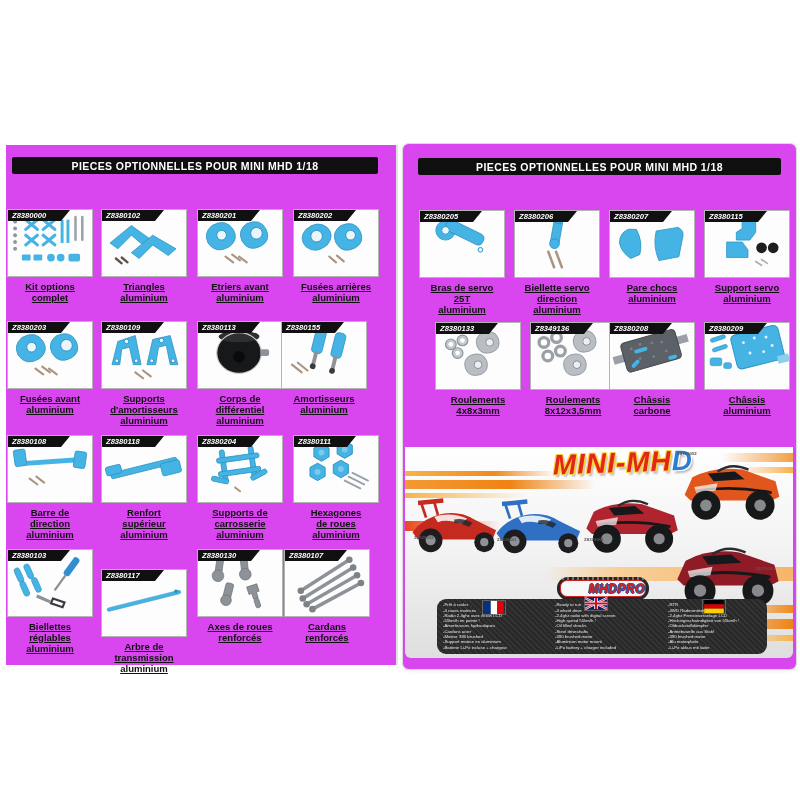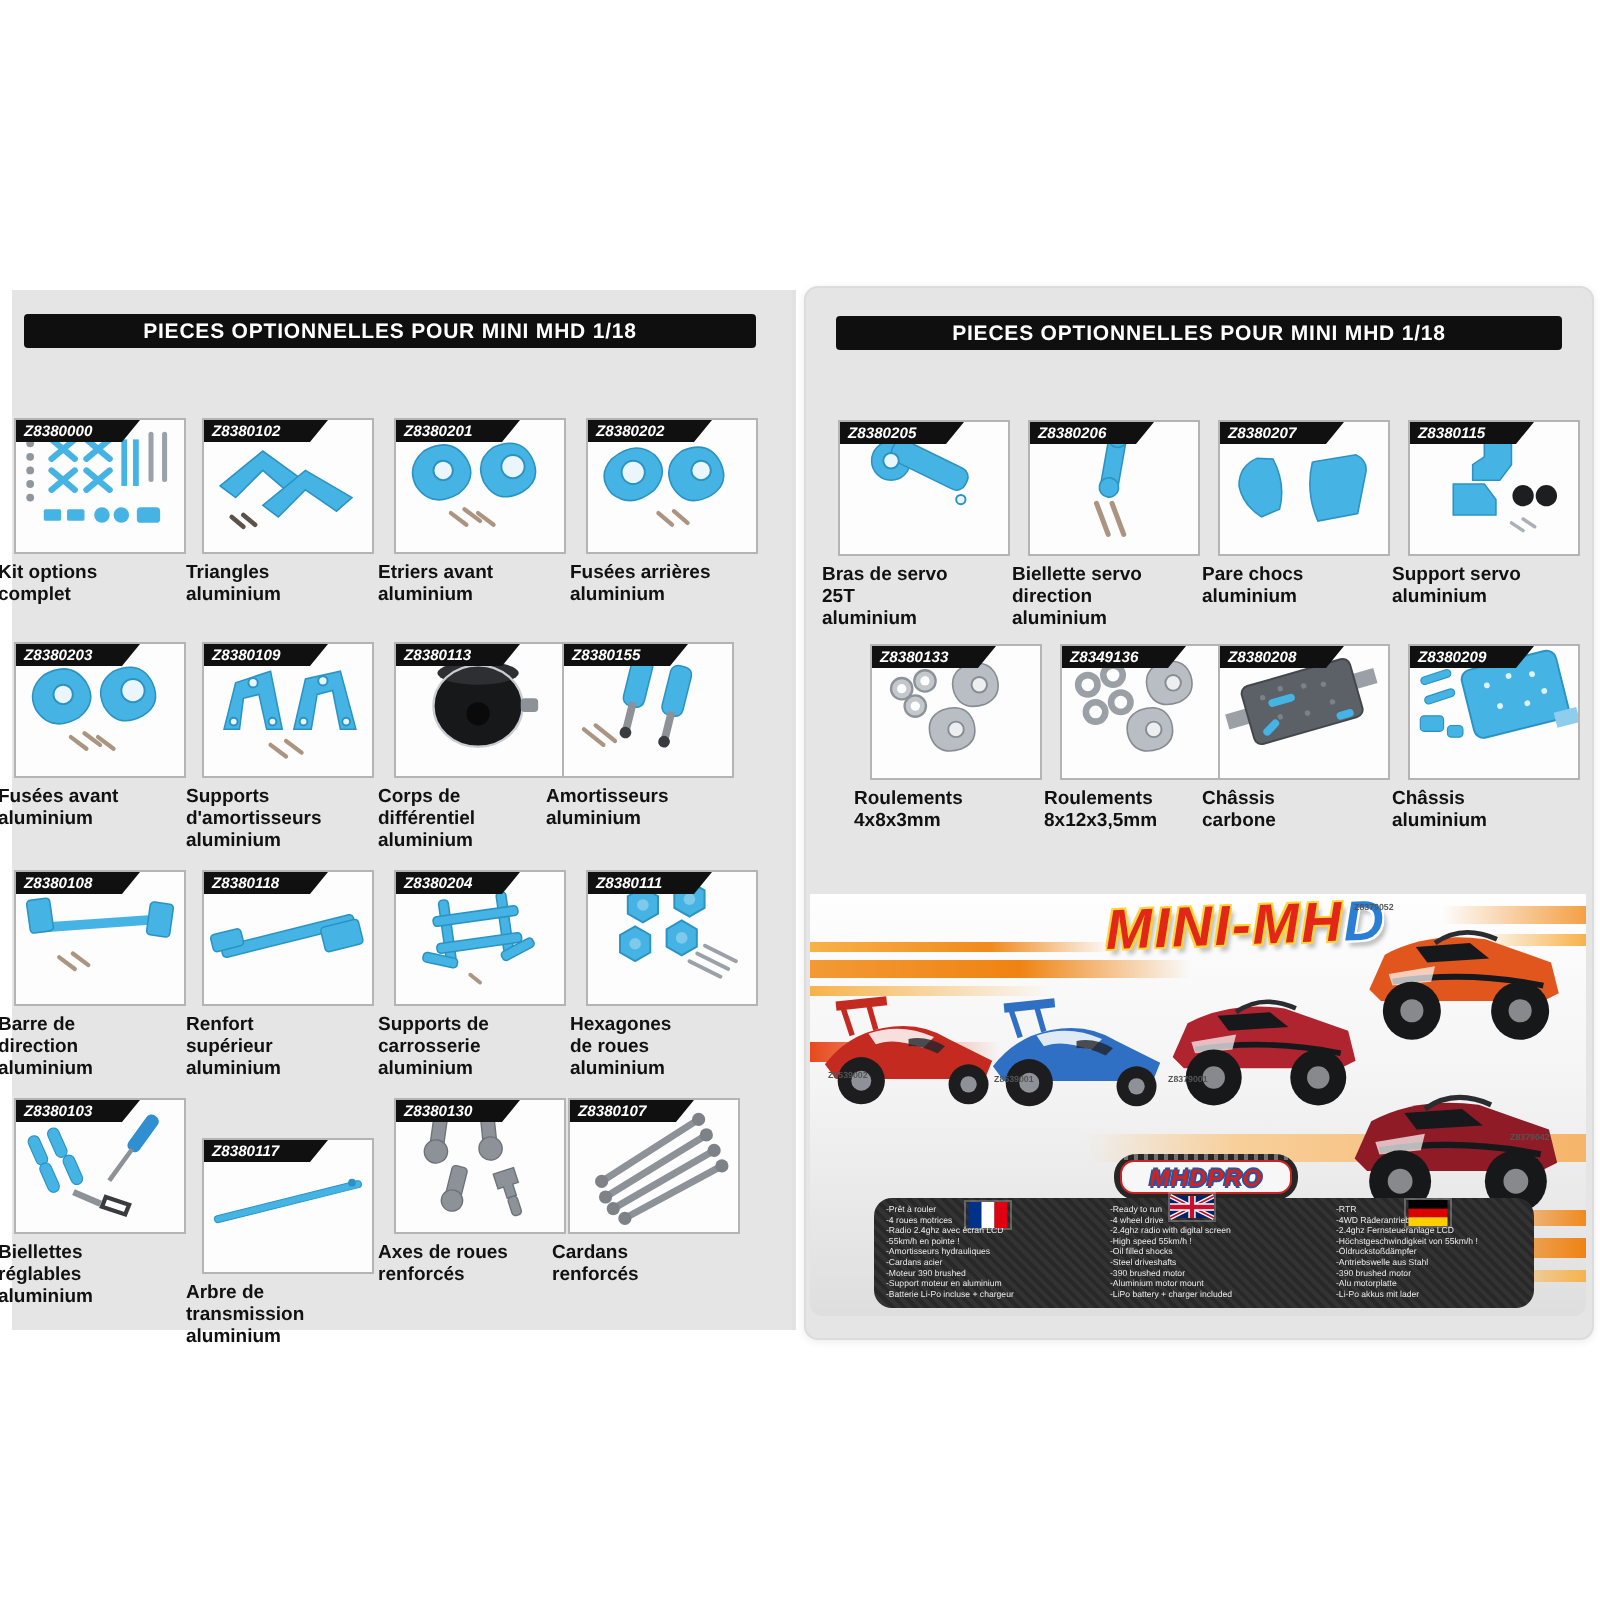--- a/index.html
+++ b/index.html
@@ -1,55 +1,55 @@
 <!DOCTYPE html>
 <html><head>
 <meta charset="utf-8">
 <style>
   html,body{margin:0;padding:0;}
   body{width:800px;height:800px;background:#fff;position:relative;overflow:hidden;
        font-family:"Liberation Sans",sans-serif;-webkit-text-stroke:0;}
-  .page{position:absolute;background:#e5e5e5;}
+  .page{position:absolute;background:#d946ef;}
   #page-left{left:6px;top:145px;width:390px;height:520px;border-right:2px solid #e2e2e2;}
   #page-right{left:402px;top:143px;width:393px;height:525px;border:1px solid #dcdcdc;
               border-radius:7px;box-shadow:0 1px 4px rgba(0,0,0,.08);}
   .header-bar{position:absolute;height:17px;background:#0f0f0f;border-radius:2px;
               display:flex;align-items:center;justify-content:center;}
   #page-left .header-bar{left:6px;top:12px;width:366px;}
   #page-right .header-bar{left:15px;top:14px;width:363px;}
   .header-bar span{color:#fff;font-size:10.5px;font-weight:700;letter-spacing:.4px;}
   .cell{position:absolute;width:86px;}
   .imgbox{position:relative;width:86px;height:68px;background:#fdfdfd;border:1px solid #b4b4b4;
           box-sizing:border-box;overflow:hidden;}
   .tag{position:absolute;top:0;left:0;width:58px;height:11px;background:#101010;color:#fff;
        font-size:7.6px;font-style:italic;font-weight:700;line-height:11px;padding-left:4px;
        clip-path:polygon(0 0,100% 0,calc(100% - 9px) 100%,0 100%);z-index:2;}
-  .caption{position:absolute;top:72px;left:-8px;width:102px;text-align:left;
-           font-size:9.5px;font-weight:700;color:#111;line-height:11px;}
+  .caption{position:absolute;top:72px;left:-8px;width:102px;text-align:center;
+           font-size:9.5px;font-weight:700;color:#111;line-height:11px;text-decoration:underline;}
   
   .ad{position:absolute;left:2px;top:303px;width:388px;height:211px;overflow:hidden;
       background:linear-gradient(180deg,#fefefe 0%,#f4f4f4 45%,#e7e7e7 78%,#dedede 100%);
       border-radius:0 0 6px 6px;}
   .stripe{position:absolute;}
   .brand{position:absolute;left:118px;top:0px;width:200px;height:36px;text-align:center;
          font-size:28px;font-weight:900;font-style:italic;letter-spacing:1px;transform:rotate(-2deg);}
   .brand .r{color:#e22718;
      text-shadow:-1px -1px 0 #fcd53a,1px -1px 0 #fcd53a,-1px 1px 0 #fcd53a,1px 1px 0 #fcd53a,2px 3px 2px rgba(0,0,0,.25);}
   .brand .b{color:#2a7fd4;
      text-shadow:-1px -1px 0 #fff,1px -1px 0 #fff,-1px 1px 0 #fff,1px 1px 0 #fff,2px 3px 2px rgba(0,0,0,.25);}
   .car{position:absolute;}
   .car svg{width:100%;height:100%;}
   .car-code{position:absolute;font-size:8px;font-weight:700;color:#555;
             transform:scale(.55);transform-origin:0 0;white-space:nowrap;}
   .mhdpro{position:absolute;left:152px;top:130px;width:92px;height:23px;background:#262626;
           border-radius:11px;display:flex;align-items:center;justify-content:center;
           background-image:repeating-linear-gradient(90deg,rgba(255,255,255,.35) 0 2px,transparent 2px 5px);
           background-size:100% 3px;background-repeat:repeat-x;background-position:0 0,0 100%;}
   .mhdpro .plate{width:84px;height:15px;background:#f7f7f7;border:1px solid #cc2222;border-radius:7px;
-          display:flex;align-items:center;justify-content:center;}
+          display:flex;align-items:center;justify-content:flex-end;}
   .mhdpro .plate span{font-size:12px;font-weight:900;font-style:italic;color:#d6221c;letter-spacing:.5px;
           text-shadow:-1px 0 0 #2456a8,1px 0 0 #2456a8,0 -1px 0 #2456a8,0 1px 0 #2456a8;}
   .features{position:absolute;left:32px;top:152px;width:330px;height:55px;background:#282828;
             border-radius:9px;
             background-image:repeating-linear-gradient(45deg,rgba(255,255,255,.05) 0 2px,transparent 2px 4px);}
   .fcol{position:absolute;top:3px;width:110px;}
   .fcol-inner{width:220px;transform:scale(.5);transform-origin:0 0;color:#e9e9e9;
               font-size:8.6px;line-height:10.6px;white-space:nowrap;}
   .flag{position:absolute;width:22px;height:13px;box-shadow:0 0 0 1px rgba(255,255,255,.25);}
   .flag svg{width:100%;height:100%;display:block;}

